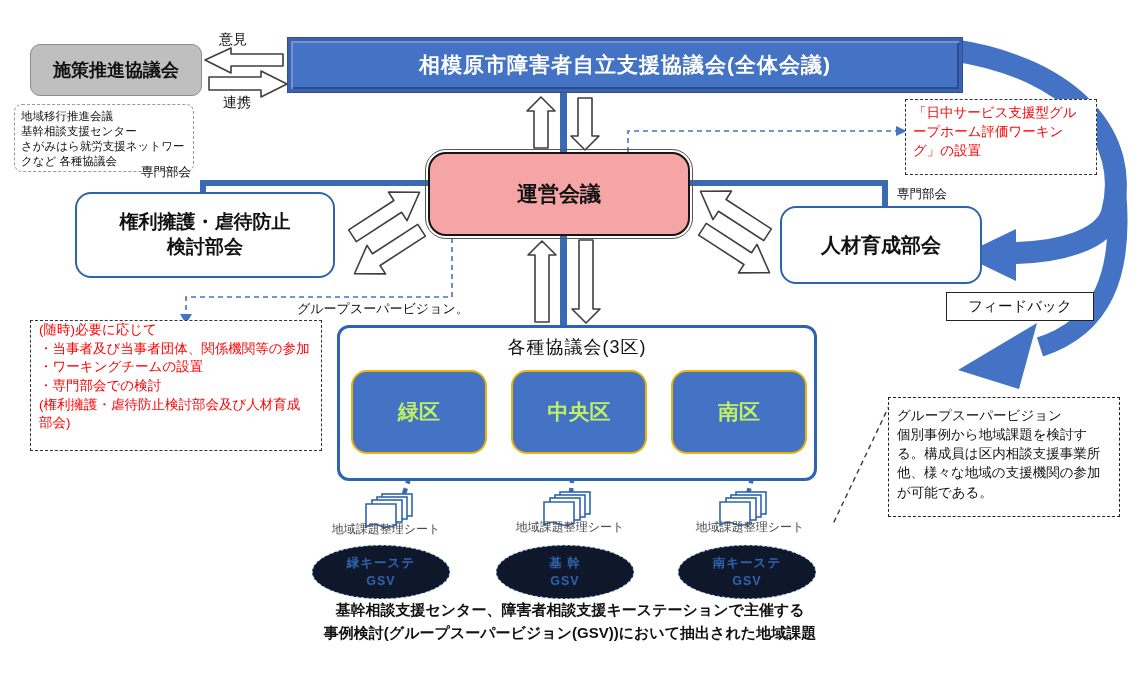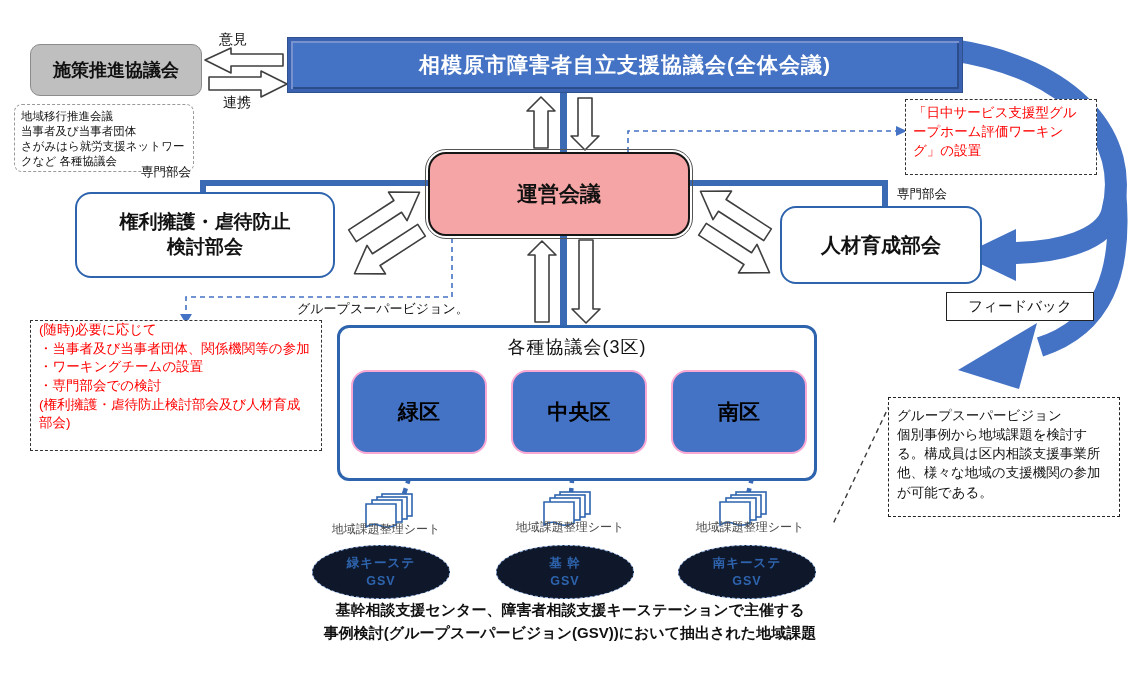--- a/index.html
+++ b/index.html
@@ -37,22 +37,22 @@
   .rednote.right{left:905px;top:99px;width:192px;height:76px;font-size:13.5px;line-height:1.4;padding:4px 7px;}
   .rednote.left{left:30px;top:320px;width:292px;height:131px;font-size:13.5px;line-height:1.38;padding:0 8px;}
   .rednote.left span{display:block;}
 
   .feedback{left:946px;top:292px;width:148px;height:29px;border:1.5px solid #222;background:#fff;font-size:14.5px;}
   .comment{left:297px;top:300px;font-size:13px;}
 
   .district-wrap{left:337px;top:325px;width:480px;height:156px;border:3px solid #2E64AE;border-radius:12px;
                  background:#fff;z-index:2;position:absolute;box-sizing:border-box;}
   .district-title{position:absolute;left:0;top:7px;width:100%;text-align:center;font-size:18px;letter-spacing:1px;}
-  .district{position:absolute;top:42px;width:132px;height:80px;background:#4472C4;border:2px solid #f9a8d4;
-            border-radius:16px;color:#000000;font-size:21px;font-weight:bold;display:flex;align-items:center;justify-content:center;}
+  .district{position:absolute;top:42px;width:132px;height:80px;background:#4472C4;border:2px solid #eab308;
+            border-radius:16px;color:#bef264;font-size:21px;font-weight:bold;display:flex;align-items:center;justify-content:center;}
   .d1{left:11px;} .d2{left:171px;} .d3{left:331px;}
 
   .gsvnote{left:888px;top:397px;width:232px;height:120px;border:1.6px dashed #222;background:#fff;
            font-size:13.5px;line-height:1.42;padding:8px 8px;box-sizing:border-box;z-index:2;position:absolute;}
   .gsvnote .t{display:block;}
 
   .sheet-label{font-size:12px;color:#4a4a4a;width:140px;text-align:center;z-index:3;}
   .ellipse{border:1.6px dashed #7FA3D7;border-radius:50%;background:#0f172a;color:#2E64AE;
            font-weight:bold;font-size:12.5px;line-height:1.45;letter-spacing:1px;z-index:2;
            width:138px;height:54px;flex-direction:column;}
@@ -119,21 +119,21 @@
   </svg>
 
   <div class="box policy">
     <span>施策推進協議会</span>
   </div>
   <div class="txt lbl-opinion">意見</div>
   <div class="txt lbl-coop">連携</div>
 
   <div class="abs councils">
     <span>地域移行推進会議</span>
-    <span>当事者及び当事者団体</span>
+    <span>基幹相談支援センター</span>
     <span>さがみはら就労支援ネットワークなど 各種協議会</span>
   </div>
 
   <div class="box banner">
     <span>相模原市障害者自立支援協議会(全体会議)</span>
   </div>
 
   <div class="txt senmon l">専門部会</div>
   <div class="txt senmon r">専門部会</div>
 

